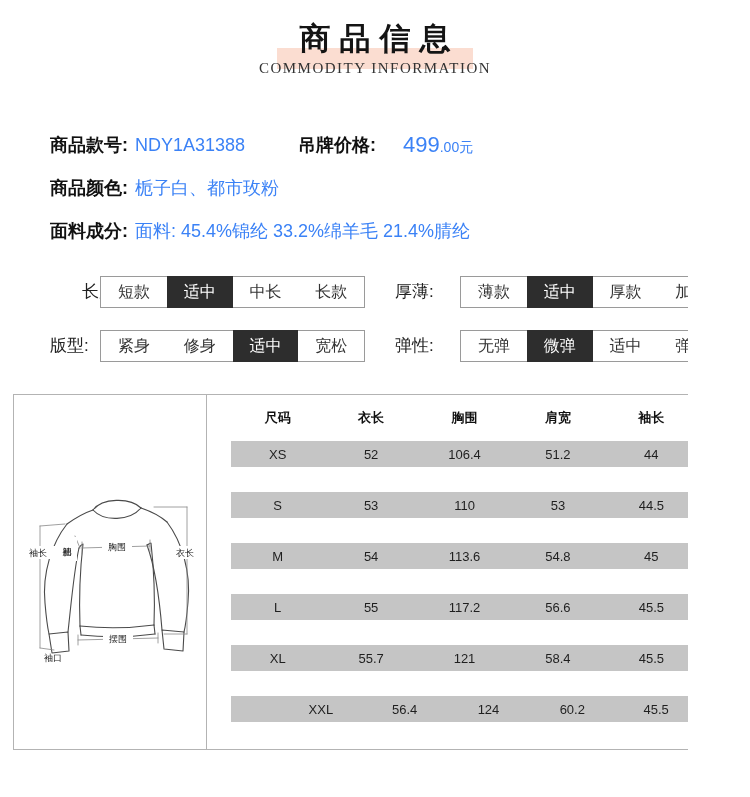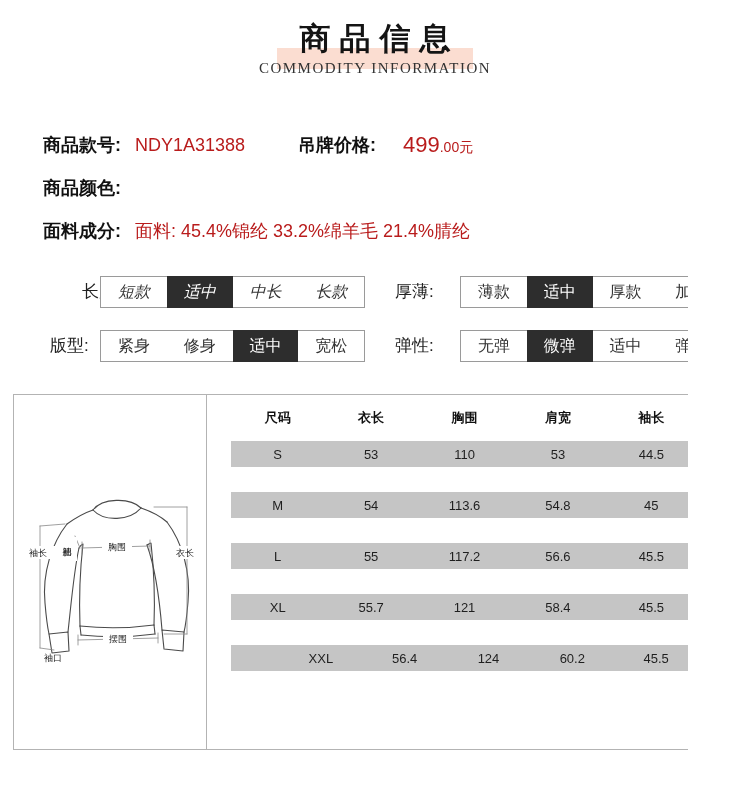--- a/index.html
+++ b/index.html
@@ -12,22 +12,22 @@
   .pink-band { position:absolute; left:277px; top:28px; width:196px; height:21px; z-index:0; }
   .page-title { position:relative; z-index:1; font-size:31px; font-weight:bold; letter-spacing:9px;
                 color:#141414; line-height:38px; padding-left:9px; }
   .subtitle { position:relative; z-index:1; margin-top:2px;
               font-family:"Liberation Serif","DejaVu Serif",serif;
               font-size:15px; letter-spacing:1.5px; color:#333; }
 
   
   .info-row { position:absolute; left:0; width:750px; height:24px; font-size:18px; line-height:24px; }
   .info-row .lbl { position:absolute; font-weight:bold; color:#111; }
-  .info-row .val { position:absolute; color:#b91c1c; }
-  .l1 { left:43px; } .v1 { left:135px; }
+  .info-row .val { position:absolute; color:#3b82f6; }
+  .l1 { left:50px; } .v1 { left:135px; }
   .l2 { left:298px; } .v2 { left:403px; }
   .price-big { font-size:22px; }
   .price-small { font-size:14px; }
 
   
   .attr-row { position:absolute; left:0; width:750px; height:32px; }
   .attr-label { position:absolute; top:0; height:32px; line-height:32px; font-size:17px; color:#222; }
   .attr-box { position:absolute; top:0; height:32px; width:265px; border:1px solid #9a9a9a;
               display:flex; background:#fff; }
   .attr-cell { flex:1; text-align:center; font-size:16px; line-height:30px; color:#333; cursor:pointer; }
@@ -60,31 +60,32 @@
 
   <div class="info-row" style="top:133px;">
     <span class="lbl l1">商品款号:</span>
     <span class="val v1">NDY1A31388</span>
     <span class="lbl l2">吊牌价格:</span>
     <span class="val v2"><span class="price-big">499</span><span class="price-small">.00元</span></span>
   </div>
 
   <div class="info-row" style="top:176px;">
     <span class="lbl l1">商品颜色:</span>
+    <span class="val v1">栀子白、都市玫粉</span>
   </div>
 
   <div class="info-row" style="top:219px;">
     <span class="lbl l1">面料成分:</span>
     <span class="val v1">面料: 45.4%锦纶 33.2%绵羊毛 21.4%腈纶</span>
   </div>
 
   <div id="attrs">
       <div class="attr-row" style="top: 276px;">
         <span class="attr-label" style="left: 38px; margin-left: 44px;">长度:</span>
-        <div class="attr-box" style="left: 100px; font-style: italic;">
+        <div class="attr-box" style="left: 100px;">
           <div class="attr-cell">短款</div>
           <div class="attr-cell sel" style="background: rgb(45, 45, 45);">适中</div>
           <div class="attr-cell">中长</div>
           <div class="attr-cell">长款</div>
         </div>
         <span class="attr-label" style="left: 395px;">厚薄:</span>
         <div class="attr-box" style="left: 460px;">
           <div class="attr-cell">薄款</div>
           <div class="attr-cell sel" style="background: rgb(45, 45, 45);">适中</div>
           <div class="attr-cell">厚款</div>
@@ -168,20 +169,27 @@
     <div class="size-table">
       <div class="t-head" id="thead">
           <div class="cell">尺码</div>
           <div class="cell">衣长</div>
           <div class="cell">胸围</div>
           <div class="cell">肩宽</div>
           <div class="cell">袖长</div>
         </div>
       <div id="tbody">
           <div class="t-row" style="background: rgb(197, 197, 197);">
+            <div class="cell">XS</div>
+            <div class="cell">52</div>
+            <div class="cell">106.4</div>
+            <div class="cell">51.2</div>
+            <div class="cell">44</div>
+          </div>
+          <div class="t-row" style="background: rgb(197, 197, 197);">
             <div class="cell">S</div>
             <div class="cell">53</div>
             <div class="cell">110</div>
             <div class="cell">53</div>
             <div class="cell">44.5</div>
           </div>
           <div class="t-row" style="background: rgb(197, 197, 197);">
             <div class="cell">M</div>
             <div class="cell">54</div>
             <div class="cell">113.6</div>

